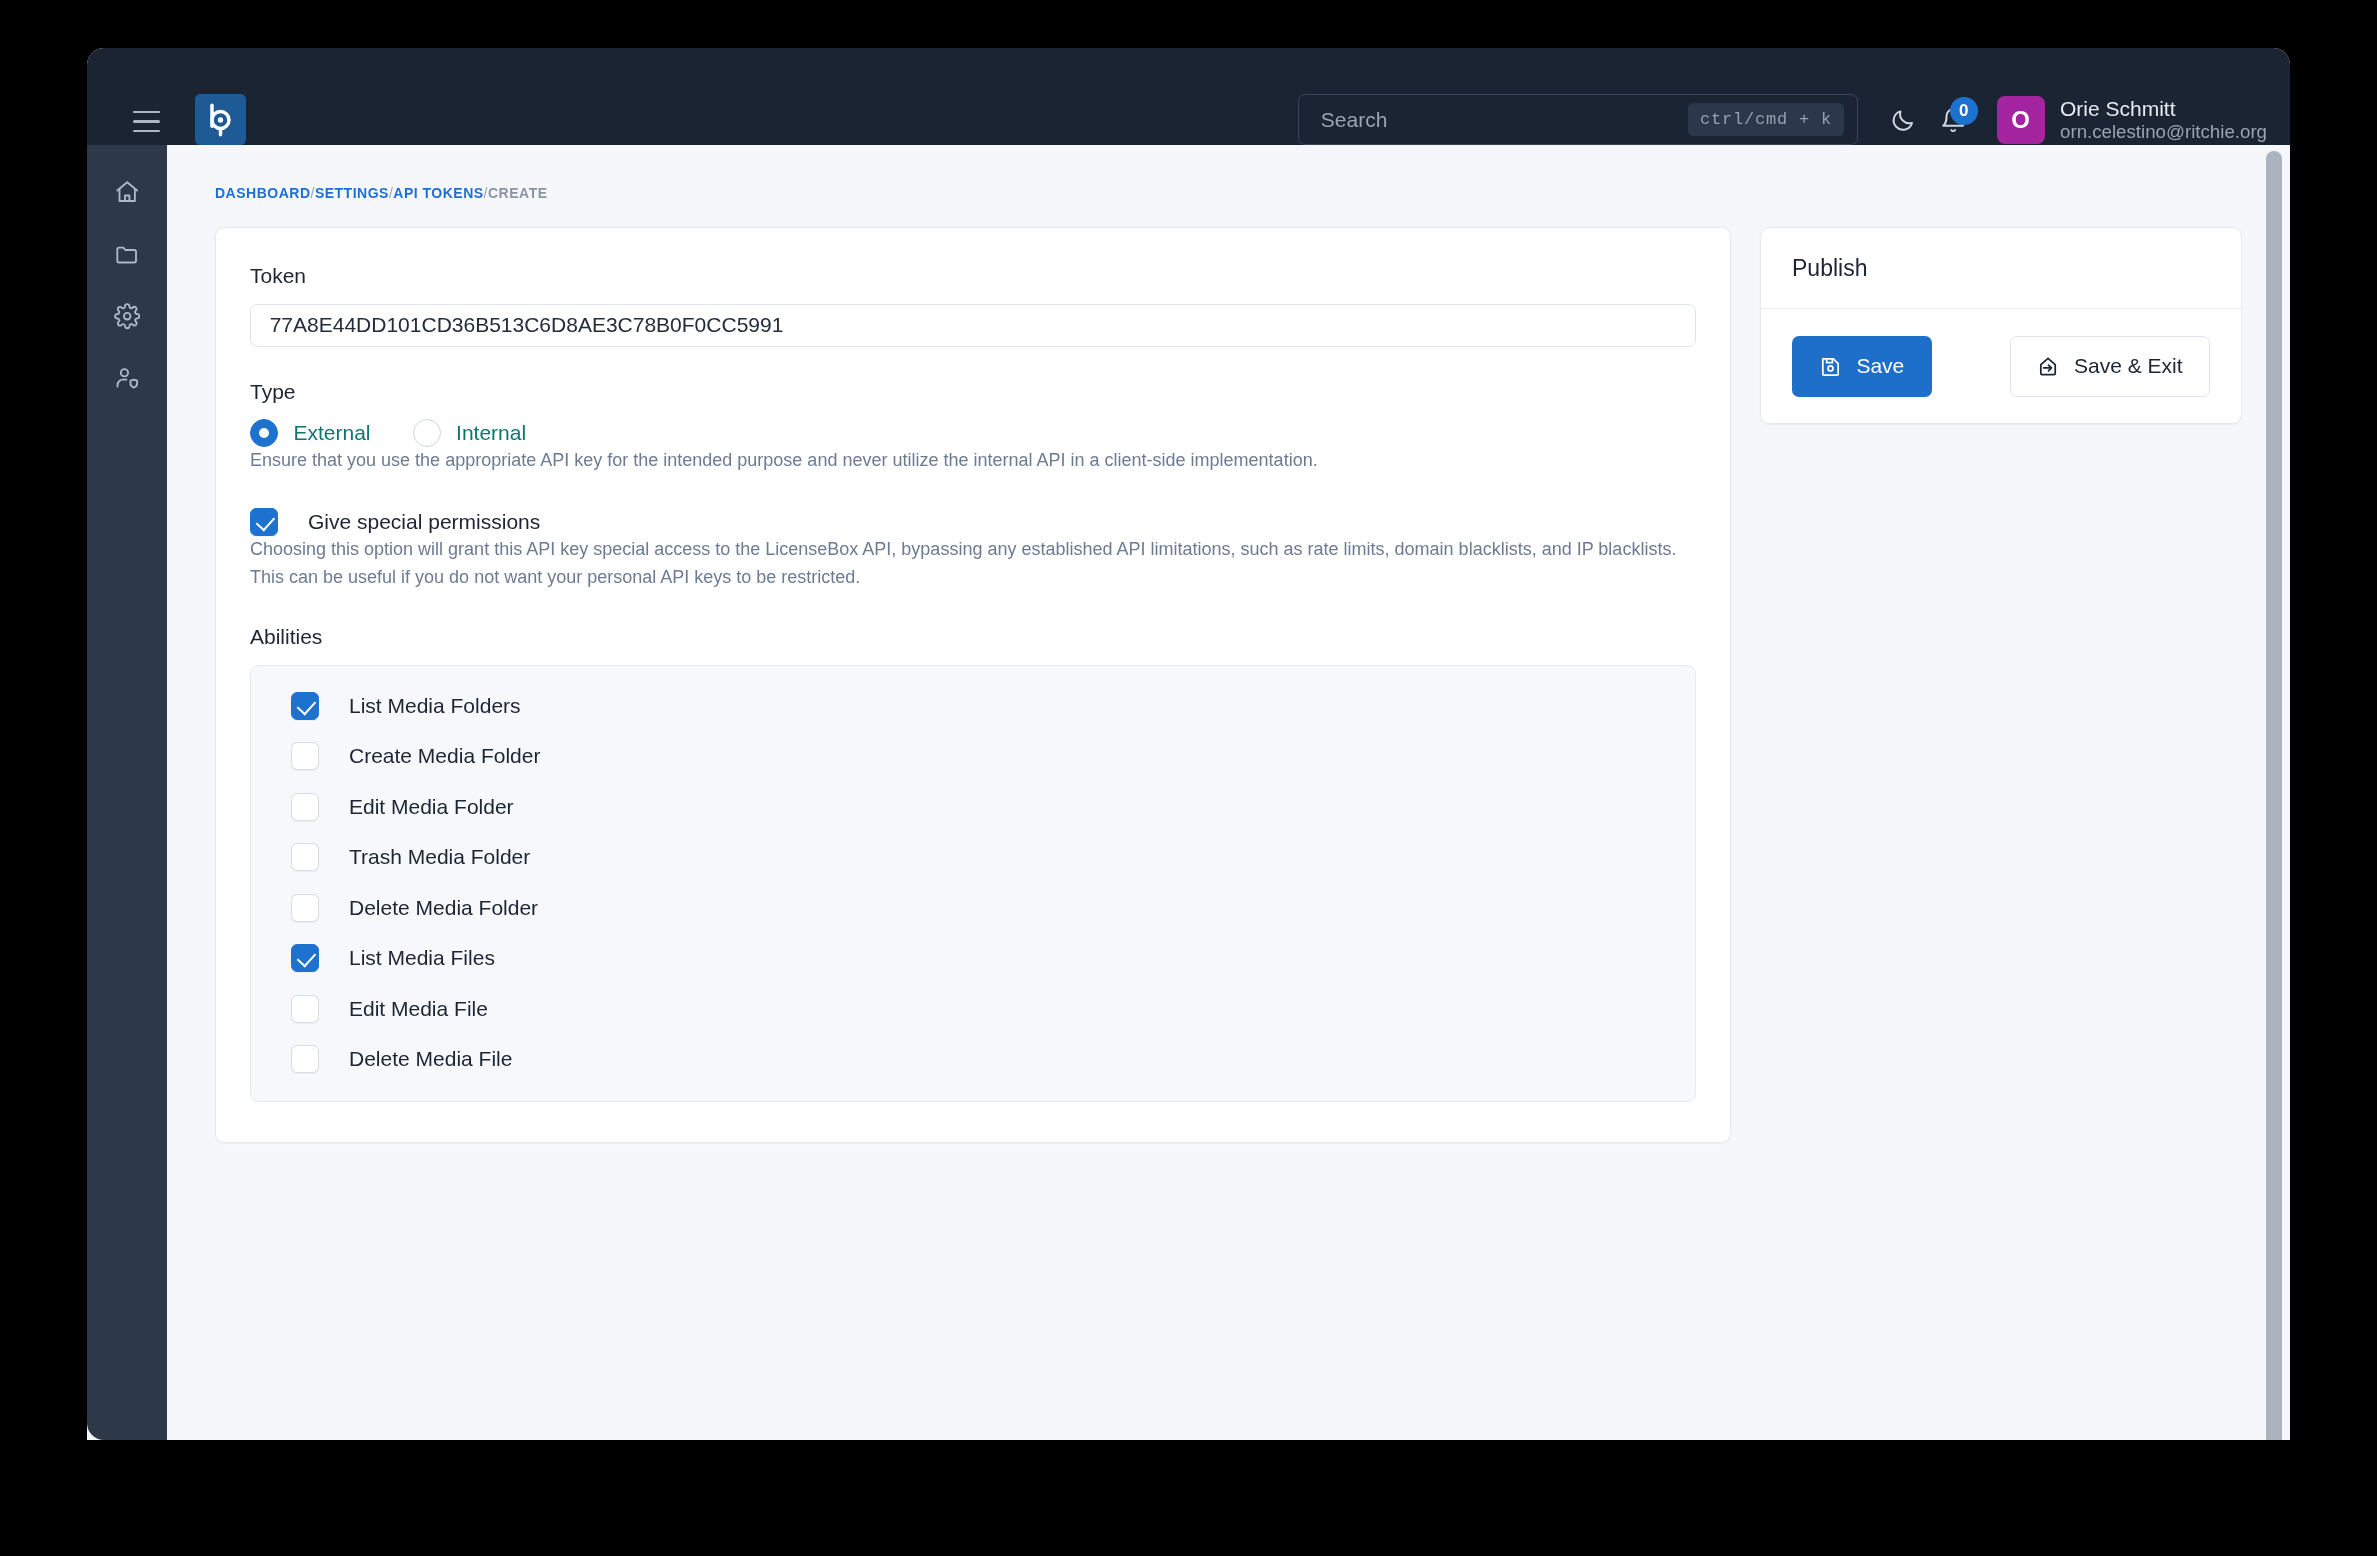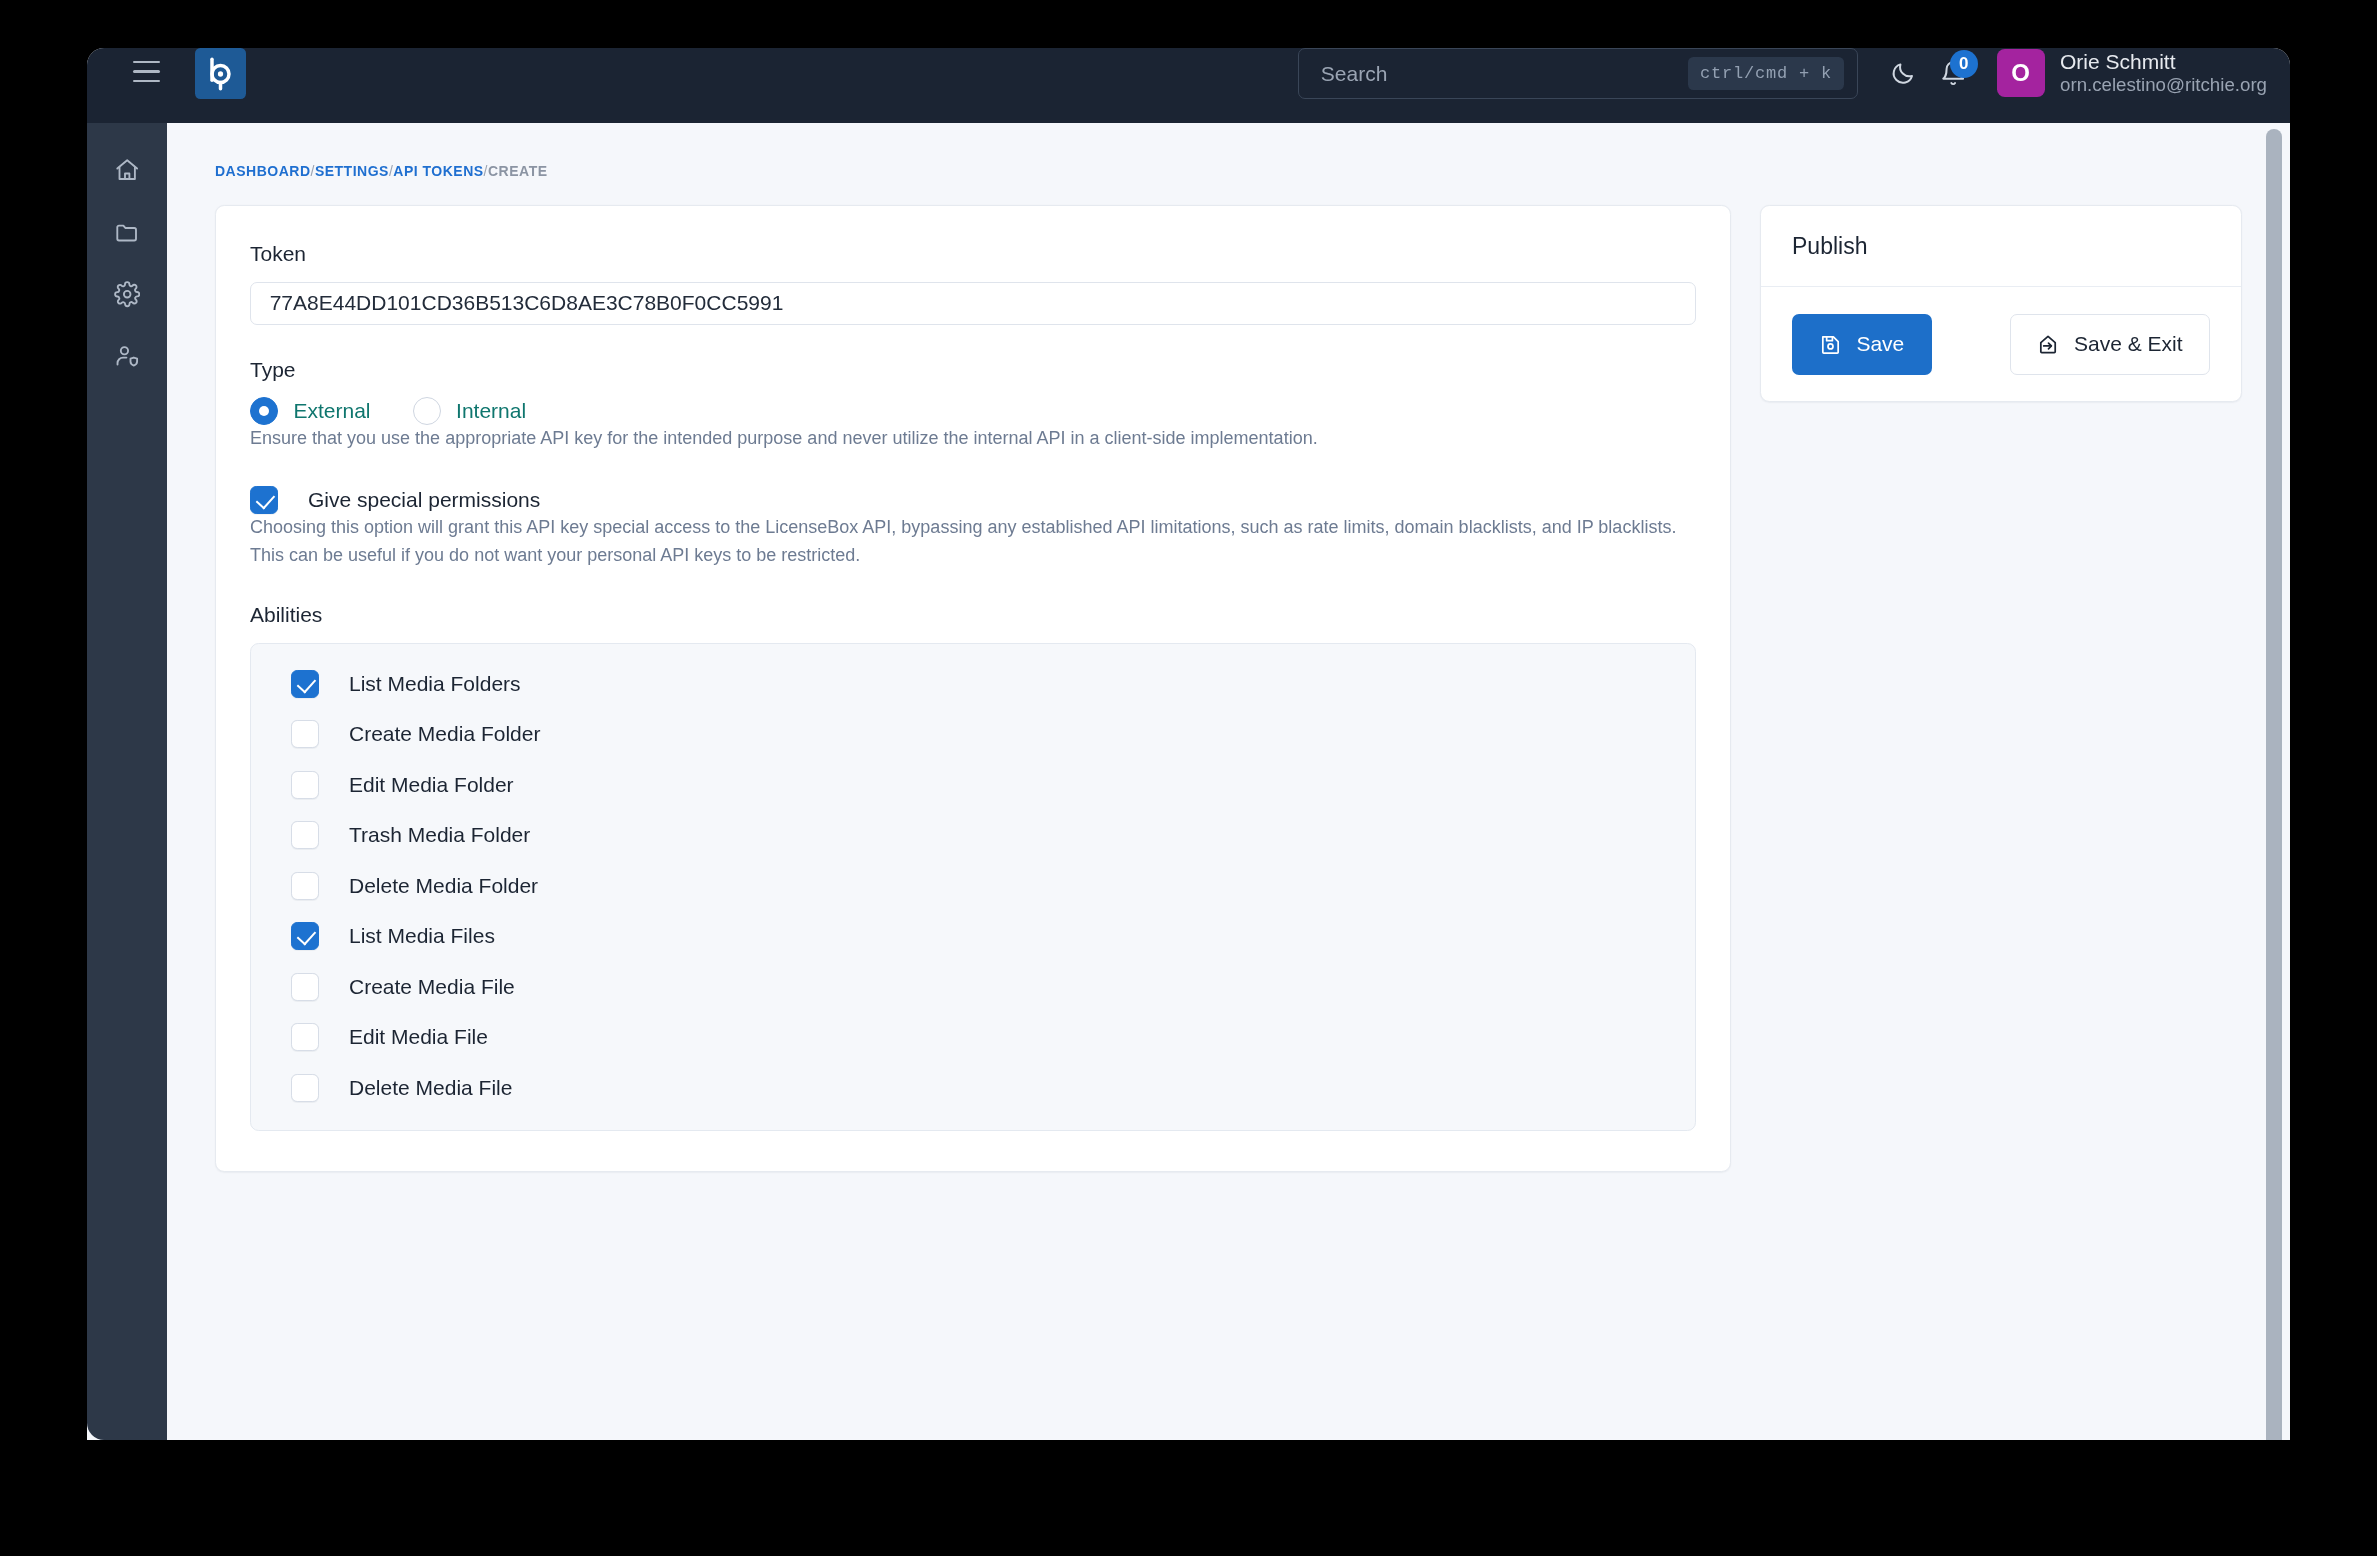--- a/index.html
+++ b/index.html
@@ -17,24 +17,24 @@
     width: 2203px; height: 1392px;
     background: #f5f7fb;
     border-radius: 17px 17px 0 0;
     overflow: hidden;
     display: flex;
     flex-direction: column;
   }
 
   
   #topbar {
-    height: 75px;
+    height: 97px;
     background: #1b2433;
     display: flex;
-    align-items: flex-start;
+    align-items: flex-end;
     flex: 0 0 auto;
     padding: 0 23px 0 22px;
   }
   .hamburger {
     width: 47px; height: 47px;
     margin-left: 14px;
     display: flex; flex-direction: column;
     align-items: center; justify-content: center;
     gap: 7px; cursor: pointer;
   }
@@ -424,24 +424,20 @@
                 <div class="chk-row">
                   <span class="chk"></span>
                   <span class="chk-label">Delete Media Folder</span>
                 </div>
 
                 <div class="chk-row">
                   <span class="chk checked"></span>
                   <span class="chk-label">List Media Files</span>
                 </div>
 
-                <div class="chk-row">
-                  <span class="chk"></span>
-                  <span class="chk-label">Create Media File</span>
-                </div>
 
                 <div class="chk-row">
                   <span class="chk"></span>
                   <span class="chk-label">Edit Media File</span>
                 </div>
 
 
                 <div class="chk-row">
                   <span class="chk"></span>
                   <span class="chk-label">Delete Media File</span>

